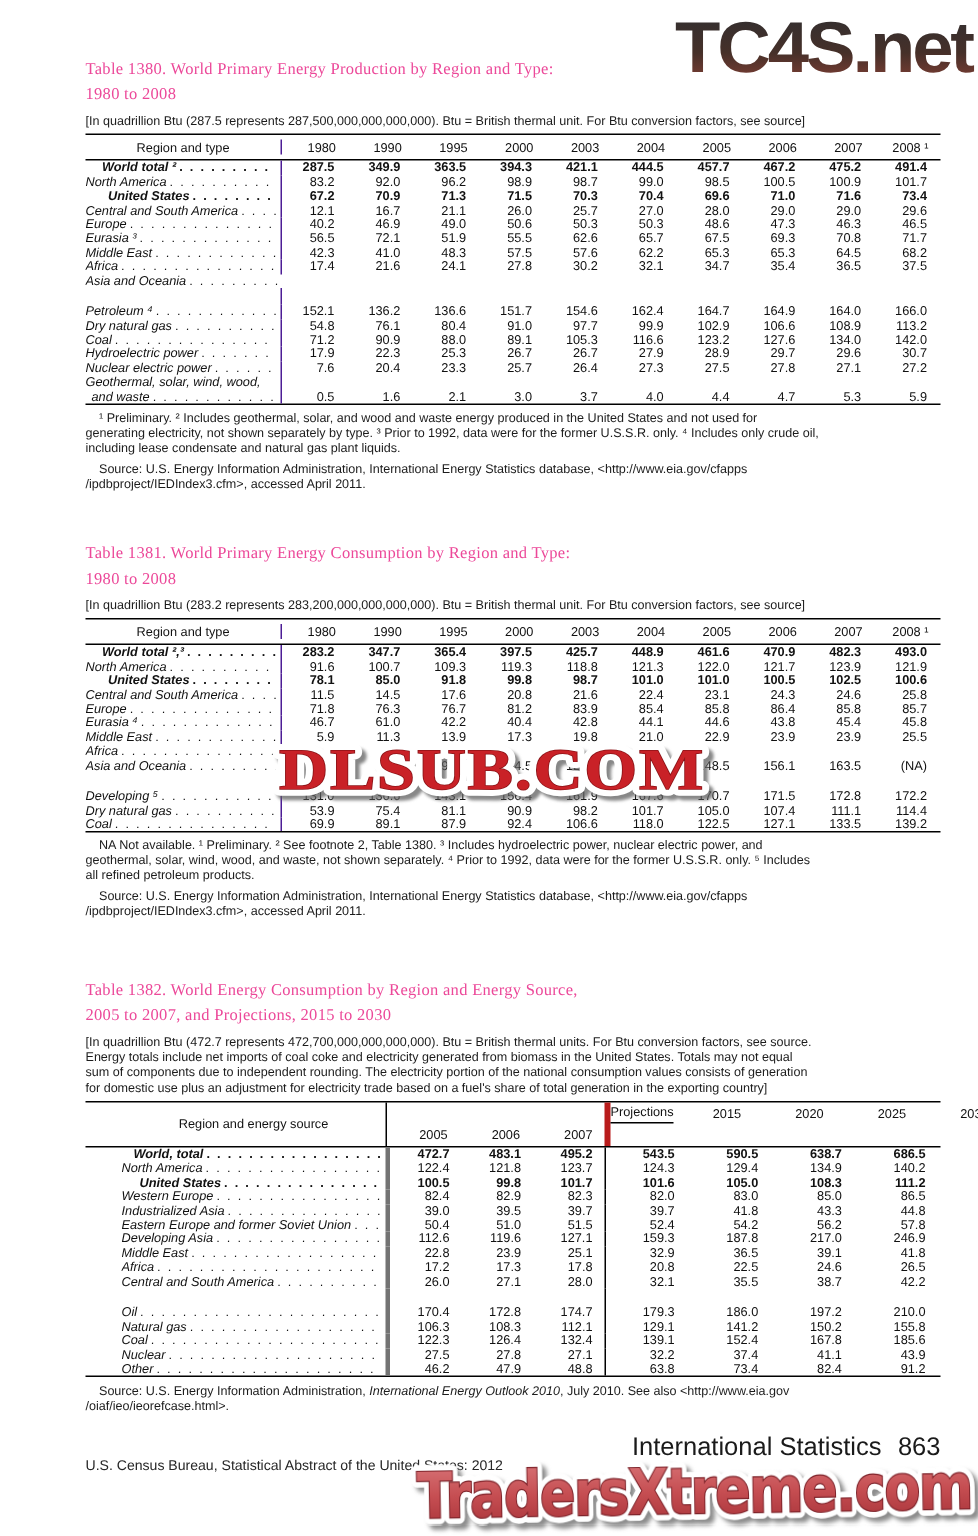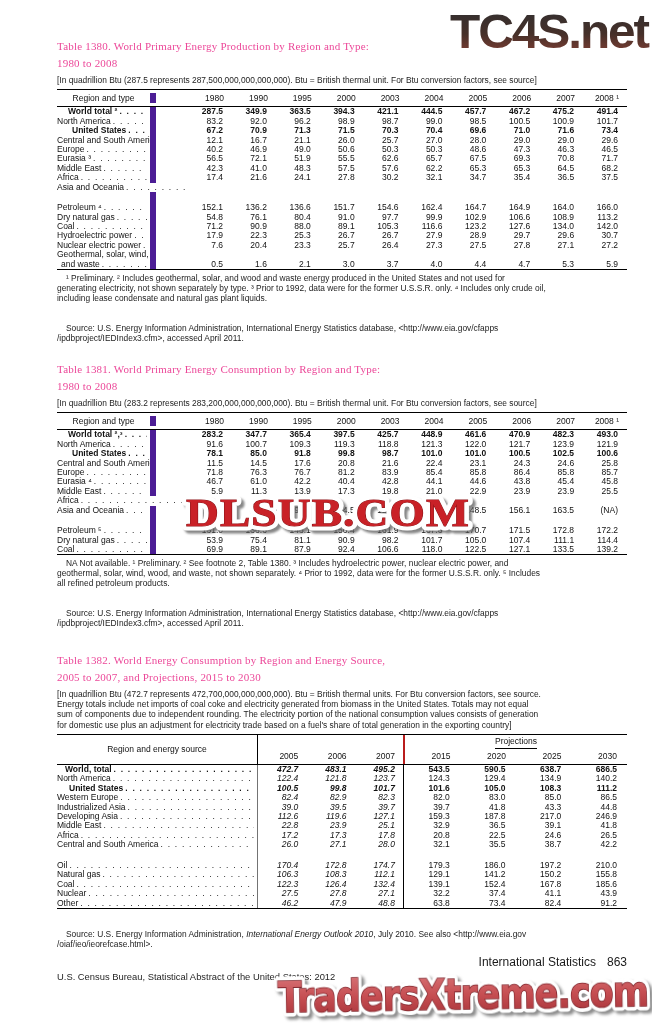--- a/index.html
+++ b/index.html
@@ -8,47 +8,47 @@
   .sec{position:absolute;left:57px;width:570px;}
   .title{font-family:"Liberation Serif",serif;font-weight:normal;font-size:11px;line-height:16.5px;
          margin:0 0 4px;color:#ec4899;letter-spacing:.2px;}
   .title span{display:block;}
   .bracket{font-size:8.4px;line-height:10.2px;margin:0 0 4px;white-space:pre-wrap;color:#1c1c1c;}
   .tbl{border-top:1.2px solid #000;border-bottom:1.8px solid #000;font-size:8.5px;color:#111;}
   
   .hdrA{display:flex;align-items:center;height:16px;border-bottom:1.6px solid #000;}
   .lblcol{width:131px;box-sizing:border-box;}
   .hlbl{text-align:center;}
-  .grp{display:flex;flex:1;border-left:6px solid #4c1d95;box-sizing:border-box;padding-left:32px;}
+  .grp{display:flex;flex:1;border-left:1px solid #4c1d95;box-sizing:border-box;}
   .cell{width:43.9px;box-sizing:border-box;text-align:right;padding-right:9px;white-space:nowrap;}
   .hcell{padding-right:8px;}
   .row{display:flex;height:9.45px;line-height:9.55px;}
   .row.spacer{height:11px;}
   .bold{font-weight:bold;}
   .lbl{display:flex;overflow:hidden;}
-  .lt{white-space:nowrap;}
+  .lt{white-space:nowrap;font-style:italic;}
   .dots{flex:1;overflow:hidden;white-space:nowrap;margin:0 3px 0 2px;letter-spacing:1.2px;}
   .dots::after{content:". . . . . . . . . . . . . . . . . . . . . . . . . . . . . . . . . . .";}
   
   .hdrB{display:flex;border-bottom:1.6px solid #000;height:29px;}
-  .lblB{width:200px;box-sizing:border-box;}
+  .lblB{width:200px;box-sizing:border-box;margin-left:24px;}
   .hlblB{display:flex;align-items:center;justify-content:center;text-align:center;}
   .g1h{width:146px;border-left:1px solid #000;display:flex;align-items:flex-end;box-sizing:border-box;}
-  .g2h{width:224px;border-left:2px solid #b91c1c;display:flex;flex-direction:column;box-sizing:border-box;align-items:center;}
+  .g2h{width:224px;border-left:4px solid #b91c1c;display:flex;box-sizing:border-box;}
   .projLbl{height:13px;line-height:13px;text-align:center;border-bottom:1px solid #000;}
   .hyears{display:flex;height:15px;line-height:15px;width:100%;}
   .cellB1{width:48.3px;box-sizing:border-box;text-align:right;padding-right:8px;white-space:nowrap;}
   .cellB2{width:55.8px;box-sizing:border-box;text-align:right;padding-right:10px;white-space:nowrap;}
-  .g1{display:flex;width:146px;border-left:1px solid #737373;box-sizing:border-box;font-style:italic;}
+  .g1{display:flex;width:146px;border-left:3px solid #737373;box-sizing:border-box;}
   .g2{display:flex;width:224px;border-left:1px solid #000;box-sizing:border-box;}
   
   .fn{font-size:8.4px;line-height:10px;margin:3px 0 0;text-indent:9px;white-space:pre-wrap;color:#1c1c1c;}
-  .src{margin-top:20px;}
+  .src{margin-top:4px;}
   
-  .footer-right{position:absolute;top:955px;right:25px;font-size:12px;color:#1a1a1a;}
+  .footer-right{position:absolute;top:955px;right:25px;font-size:17px;color:#1a1a1a;}
   .footer-right .pg{margin-left:11px;}
   .footer-left{position:absolute;top:971px;left:57px;font-size:9.4px;color:#262626;}
   
   .wm{position:absolute;z-index:6;overflow:visible;pointer-events:none;}
 </style>
 </head>
 <body>
 
 <div class="page">
 
@@ -554,21 +554,21 @@
             <div class="cell"></div>
             <div class="cell"></div>
             <div class="cell"></div>
             <div class="cell"></div>
             <div class="cell"></div>
             <div class="cell"></div>
           </div>
         </div>
         <div class="row">
           <div class="lblcol lbl">
-            <div class="lt">Petroleum ⁵</div>
+            <div class="lt">Developing ⁵</div>
             <div class="dots"></div>
           </div>
           <div class="grp">
             <div class="cell">131.0</div>
             <div class="cell">136.6</div>
             <div class="cell">143.1</div>
             <div class="cell">156.4</div>
             <div class="cell">161.9</div>
             <div class="cell">167.6</div>
             <div class="cell">170.7</div>
@@ -726,20 +726,37 @@
           <div class="g1">
             <div class="cellB1">39.0</div>
             <div class="cellB1">39.5</div>
             <div class="cellB1">39.7</div>
           </div>
           <div class="g2">
             <div class="cellB2">39.7</div>
             <div class="cellB2">41.8</div>
             <div class="cellB2">43.3</div>
             <div class="cellB2">44.8</div>
+          </div>
+        </div>
+        <div class="row">
+          <div class="lblB lbl">
+            <div class="lt">Eastern Europe and former Soviet Union</div>
+            <div class="dots"></div>
+          </div>
+          <div class="g1">
+            <div class="cellB1">50.4</div>
+            <div class="cellB1">51.0</div>
+            <div class="cellB1">51.5</div>
+          </div>
+          <div class="g2">
+            <div class="cellB2">52.4</div>
+            <div class="cellB2">54.2</div>
+            <div class="cellB2">56.2</div>
+            <div class="cellB2">57.8</div>
           </div>
         </div>
         <div class="row">
           <div class="lblB lbl">
             <div class="lt">Developing Asia</div>
             <div class="dots"></div>
           </div>
           <div class="g1">
             <div class="cellB1">112.6</div>
             <div class="cellB1">119.6</div>

